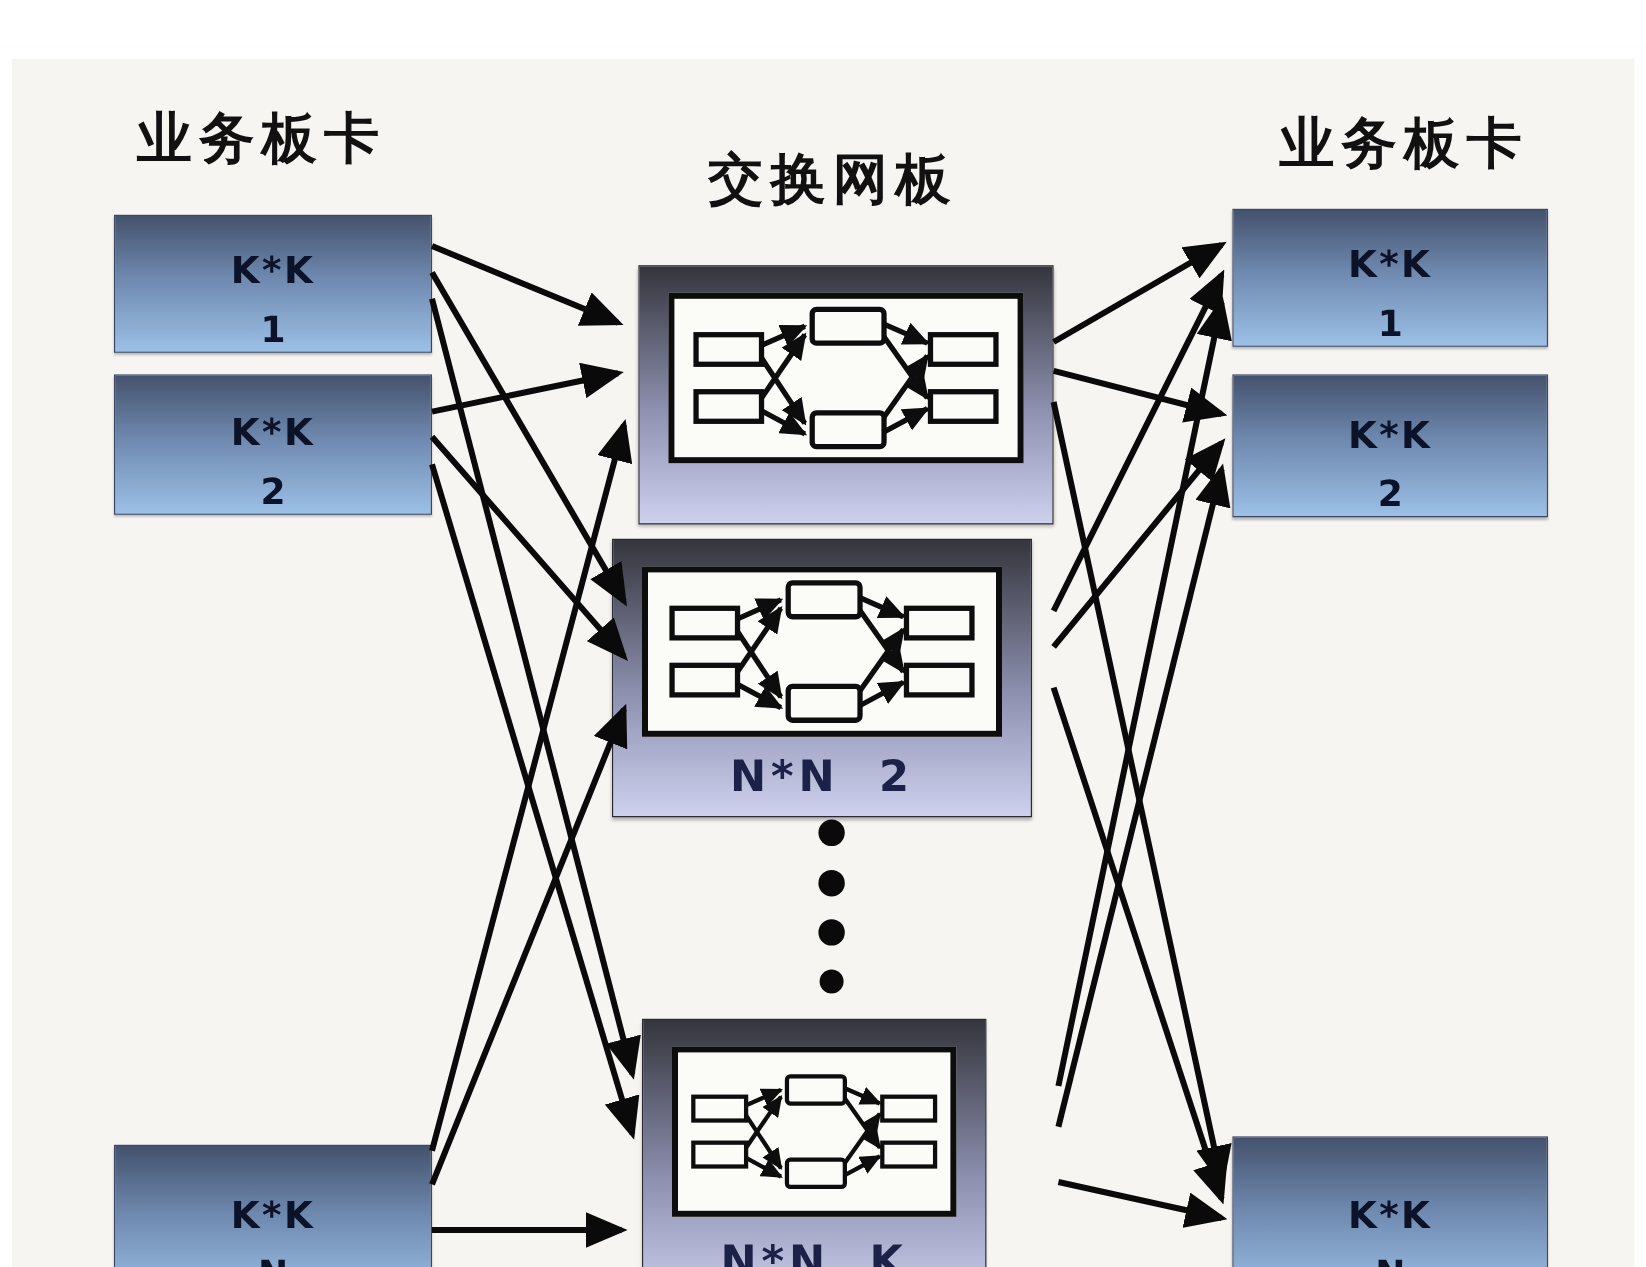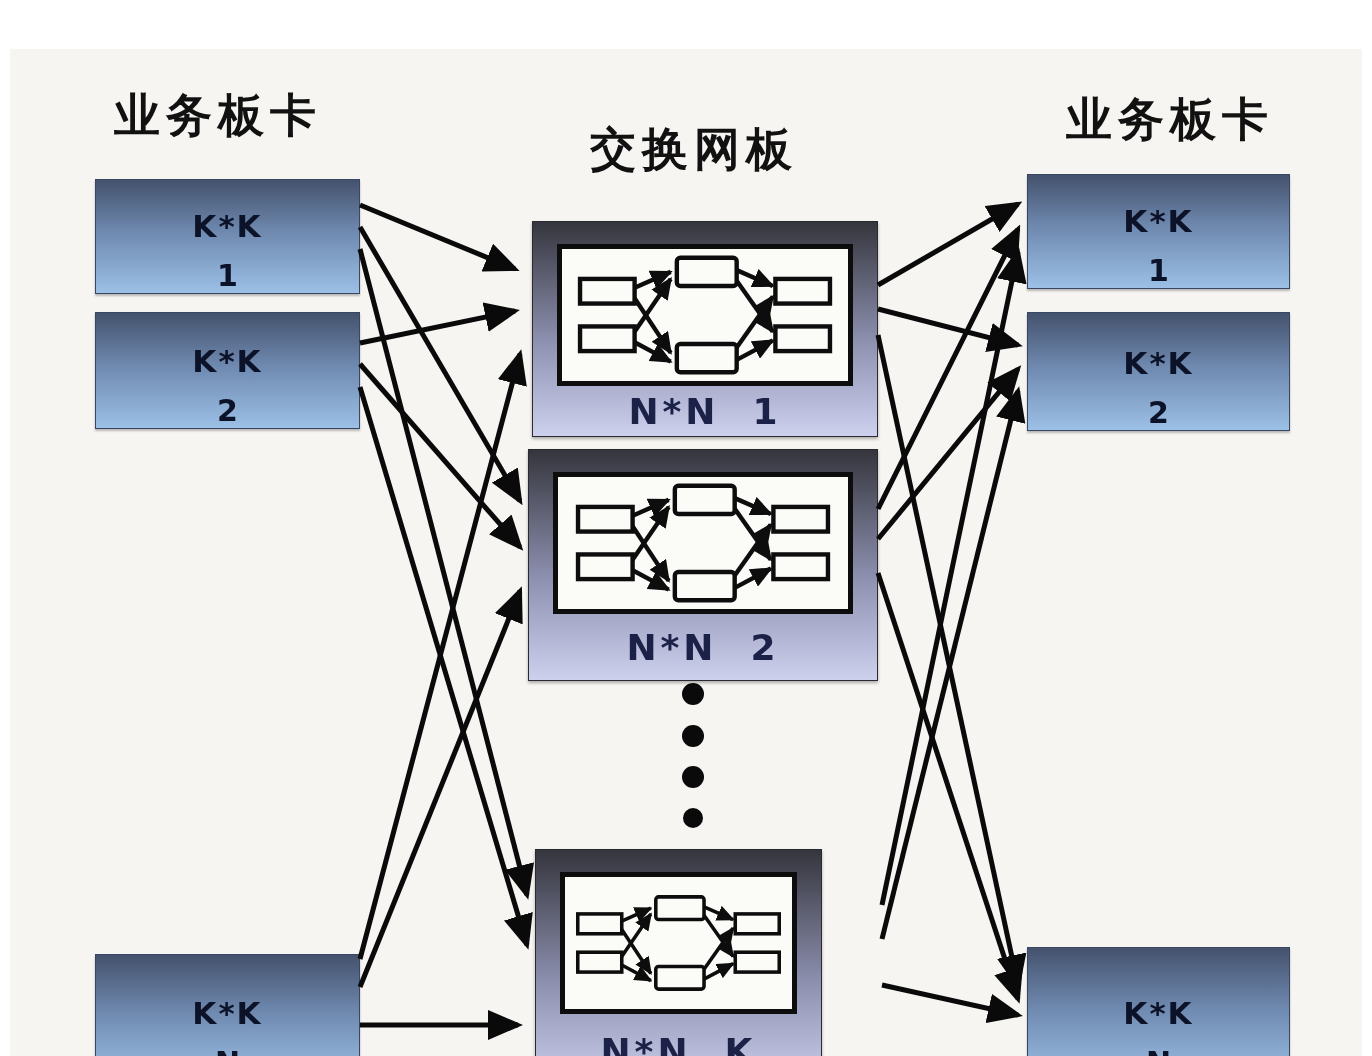--- a/index.html
+++ b/index.html
@@ -61,21 +61,21 @@
     border:5px solid #0d0d0d;
     box-sizing:border-box;
   }
   .switch-panel svg{width:100%;height:100%;display:block;}
   .switch-label{
     flex:1;display:flex;align-items:center;justify-content:center;
     font-size:36px;font-weight:bold;color:#1c2148;letter-spacing:4px;
     white-space:pre;
   }
   .s-1{left:522px;top:172px;width:346px;height:216px;}
-  .s-2{left:518px;top:400px;width:350px;height:232px;justify-content:space-between;}
+  .s-2{left:500px;top:400px;width:350px;height:232px;justify-content:space-between;}
   .s-k{left:525px;top:800px;width:287px;height:240px;}
 
   .overlay{
     position:absolute;left:0;top:0;width:1372px;height:1056px;
     pointer-events:none;
   }
 
   .watermark{
     position:absolute;
     right:6px;bottom:4px;
@@ -143,21 +143,20 @@
           <line x1="80" y1="56" x2="121" y2="118" marker-end="url(#ca1)"></line>
           <line x1="80" y1="94" x2="121" y2="34" marker-end="url(#ca1)"></line>
           <line x1="80" y1="106" x2="121" y2="128" marker-end="url(#ca1)"></line>
           <line x1="196" y1="24" x2="237" y2="42" marker-end="url(#ca1)"></line>
           <line x1="196" y1="36" x2="237" y2="94" marker-end="url(#ca1)"></line>
           <line x1="196" y1="112" x2="237" y2="54" marker-end="url(#ca1)"></line>
           <line x1="196" y1="126" x2="237" y2="104" marker-end="url(#ca1)"></line>
         </g>
       </svg>
     </div>
-    <div class="switch-label">N*N  1</div>
   </div>
 
   <div class="switch-board s-2">
     <div class="switch-panel">
       <svg viewBox="0 0 320 150">
         <defs>
           <marker id="ca2" markerWidth="5" markerHeight="4.5" refX="4.5" refY="2.25" orient="auto">
             <polygon points="0 0, 5 2.25, 0 4.5" fill="#0d0d0d"></polygon>
           </marker>
         </defs>

